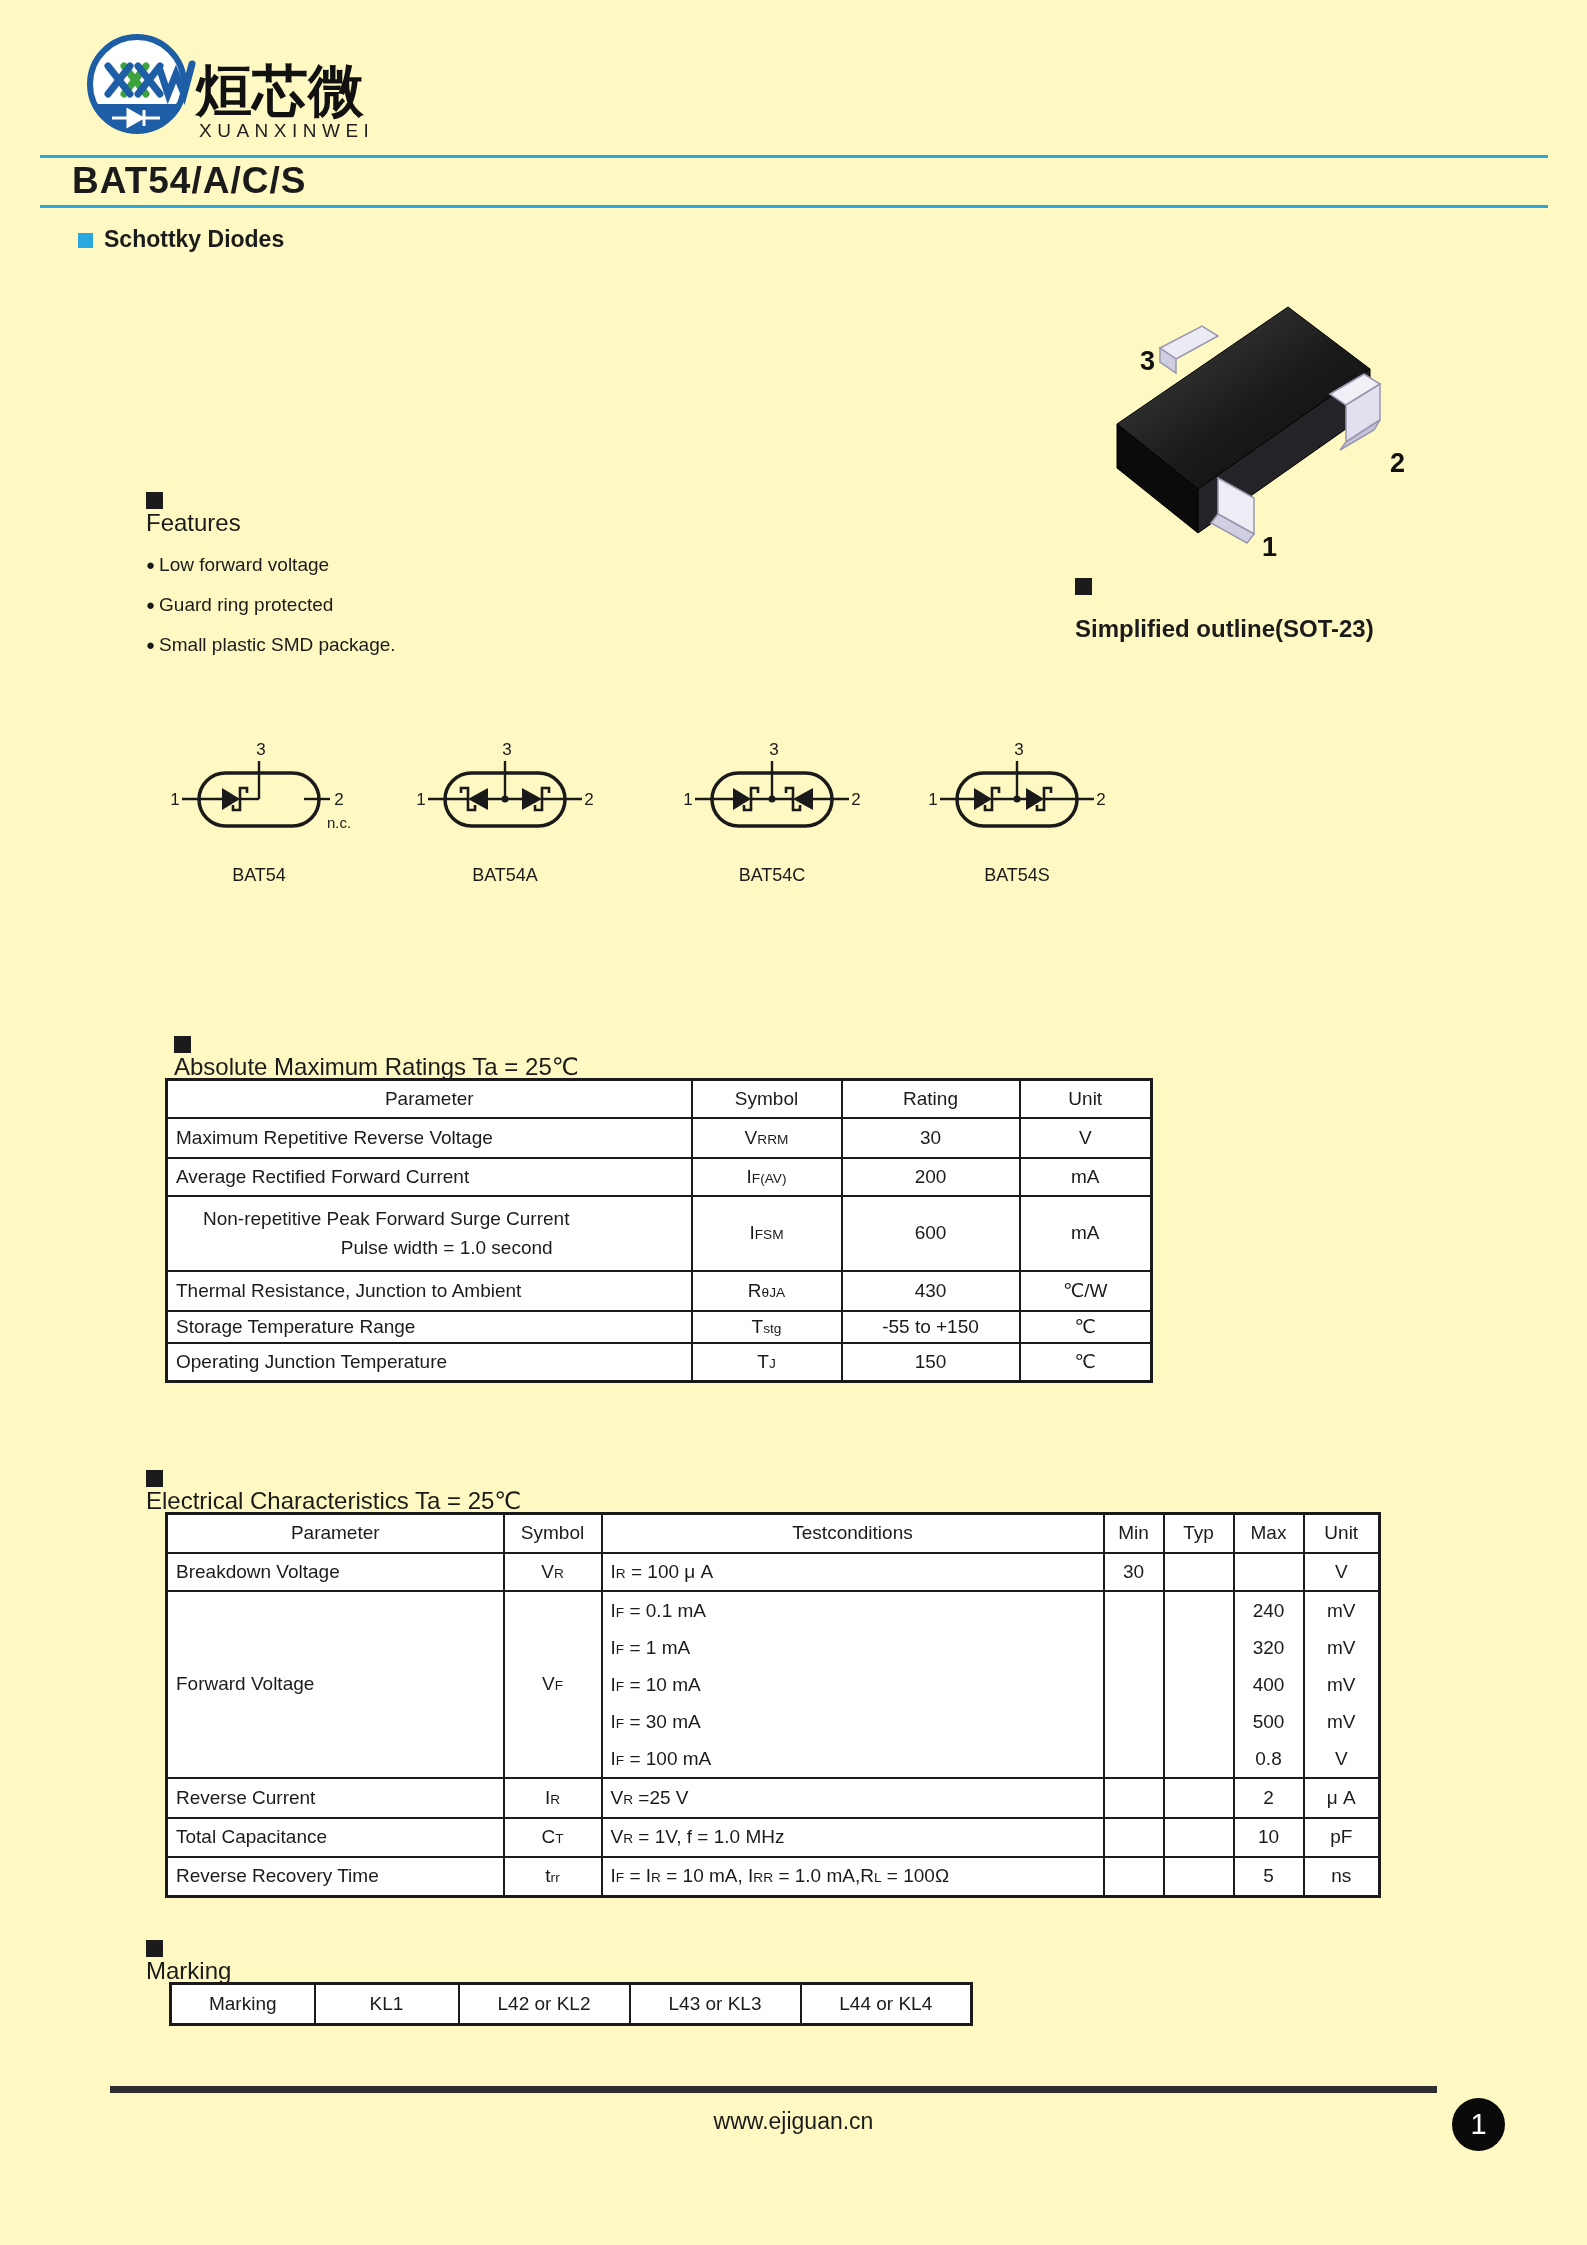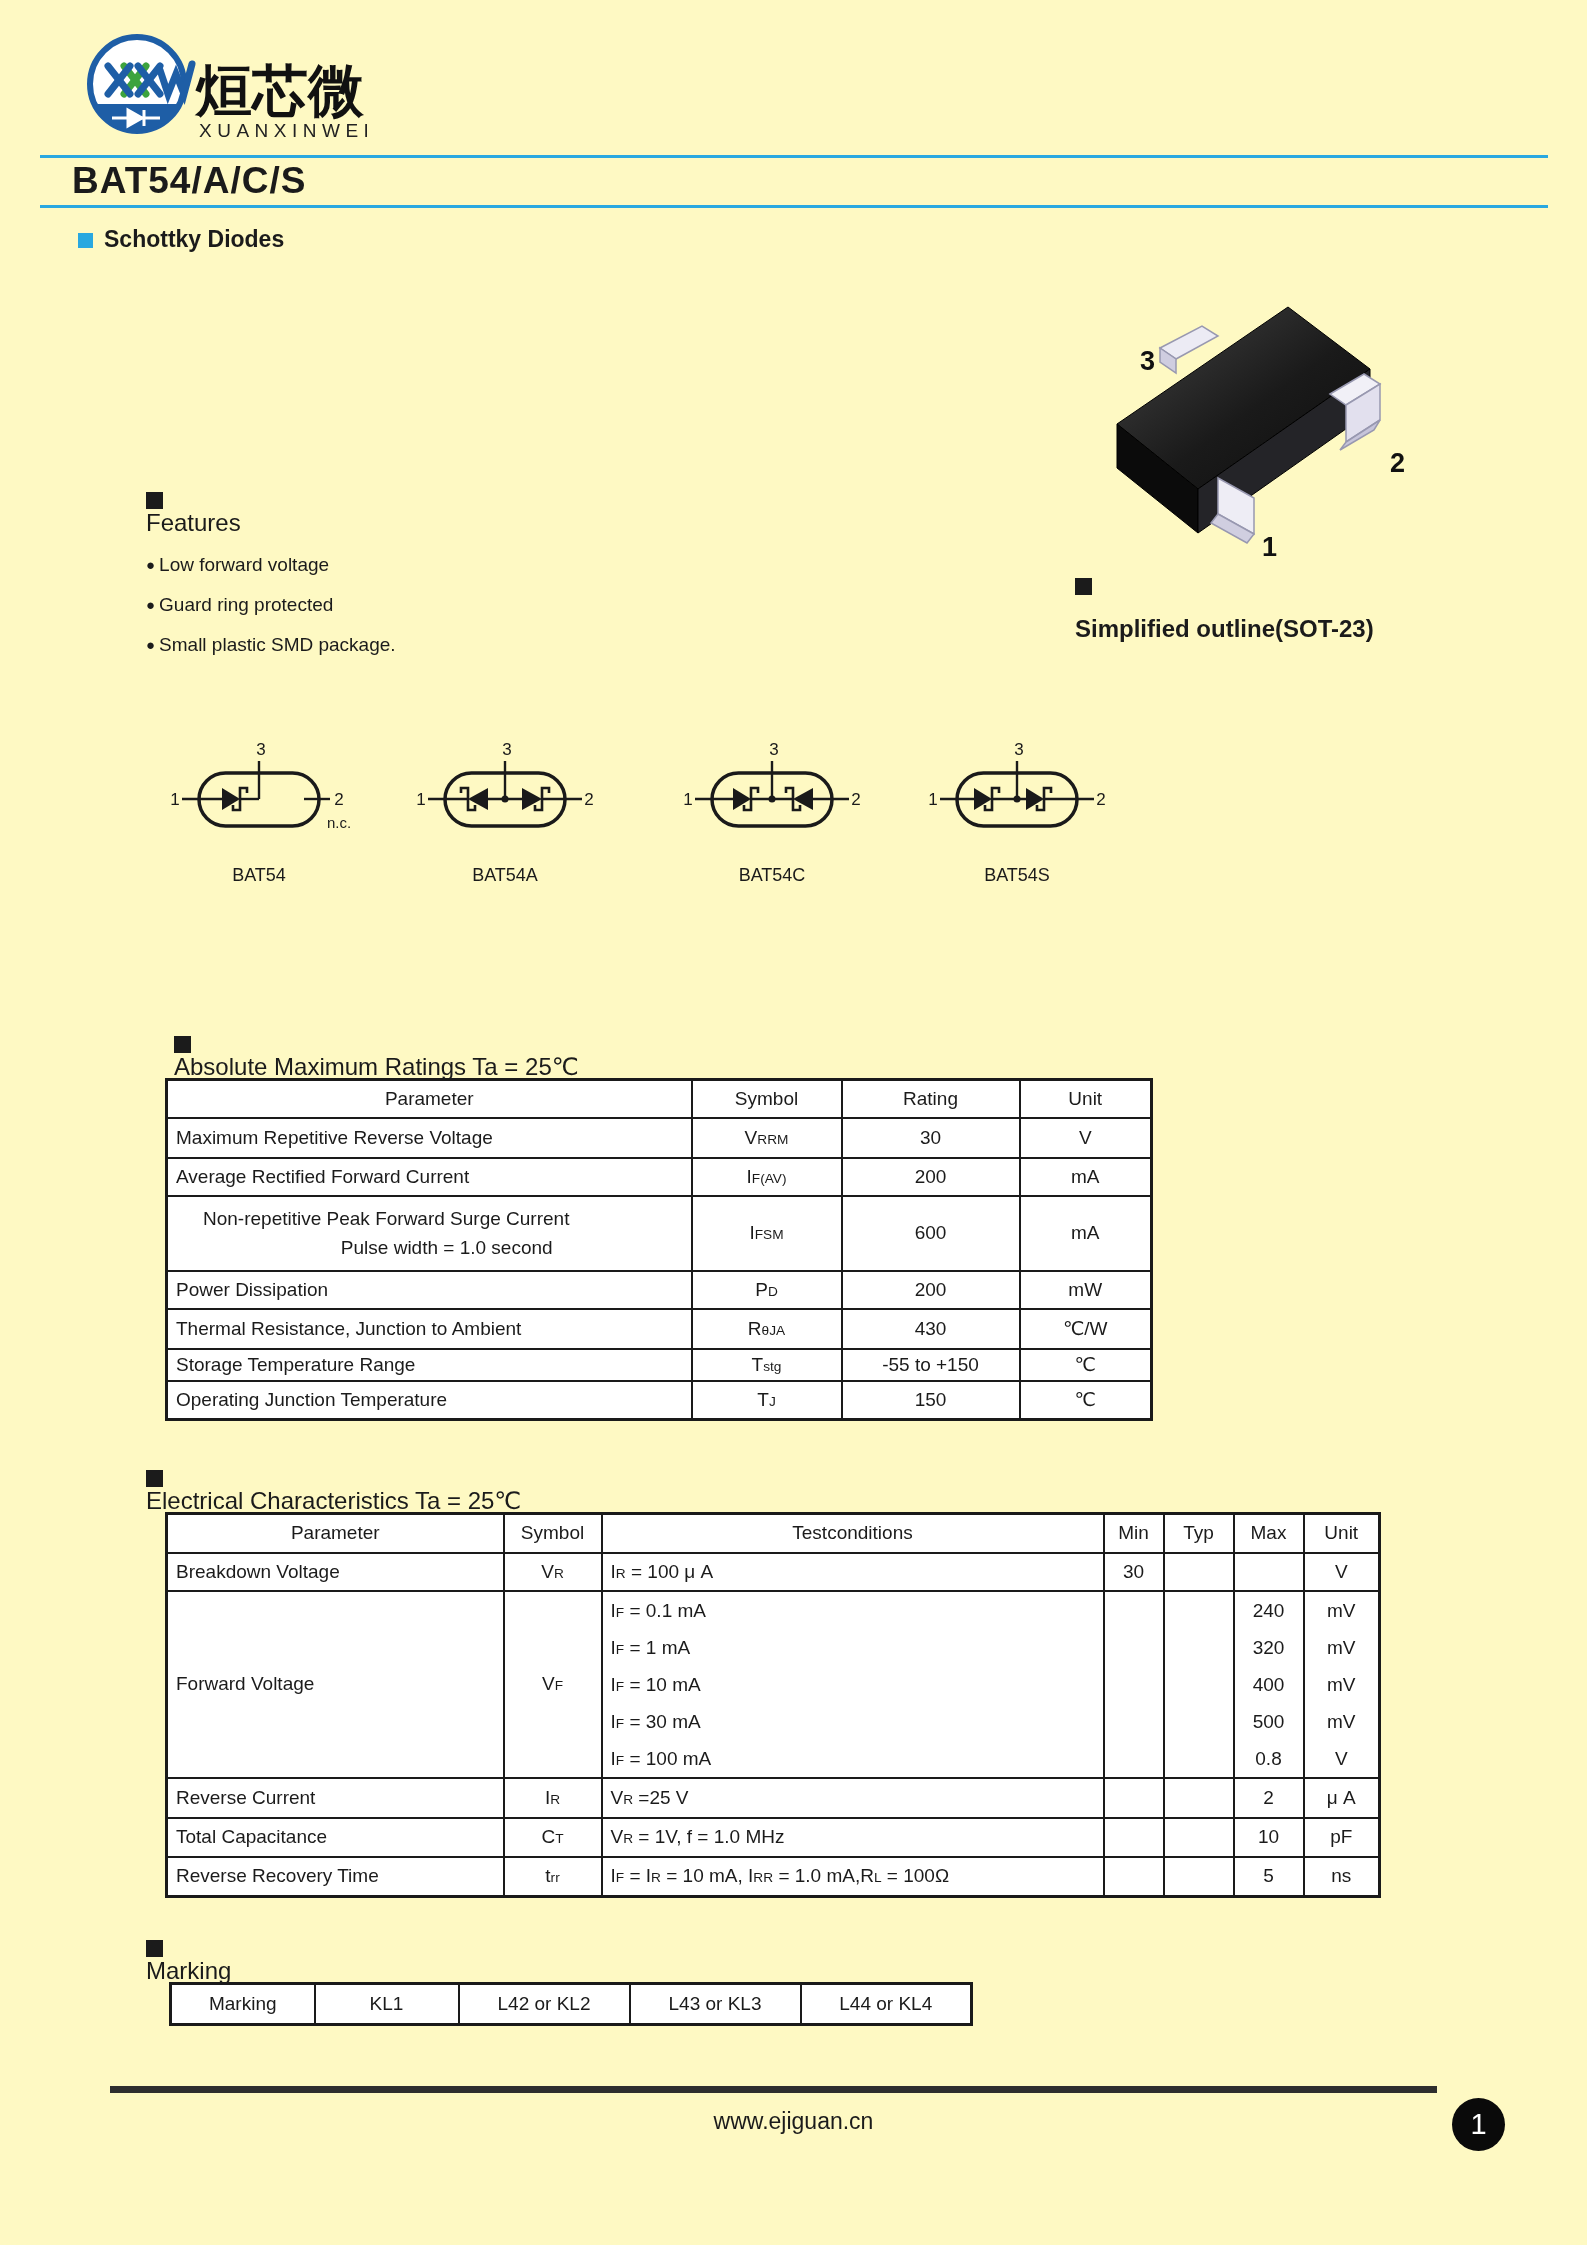--- a/index.html
+++ b/index.html
@@ -259,26 +259,20 @@
       <td>mA</td>
     </tr>
     <tr style="height:75px">
       <td class="pl c2">
         <div>Non-repetitive Peak Forward Surge Current</div>
         <div class="cline">Pulse width = 1.0 second</div>
       </td>
       <td>I<sub>FSM</sub></td>
       <td>600</td>
       <td>mA</td>
-    </tr>
-    <tr style="height:38px">
-      <td class="pl">Power Dissipation</td>
-      <td>P<sub>D</sub></td>
-      <td>200</td>
-      <td>mW</td>
     </tr>
     <tr style="height:40px">
       <td class="pl">Thermal Resistance, Junction to Ambient</td>
       <td>R<sub>θJA</sub></td>
       <td>430</td>
       <td>℃/W</td>
     </tr>
     <tr style="height:32px">
       <td class="pl">Storage Temperature Range</td>
       <td>T<sub>stg</sub></td>

